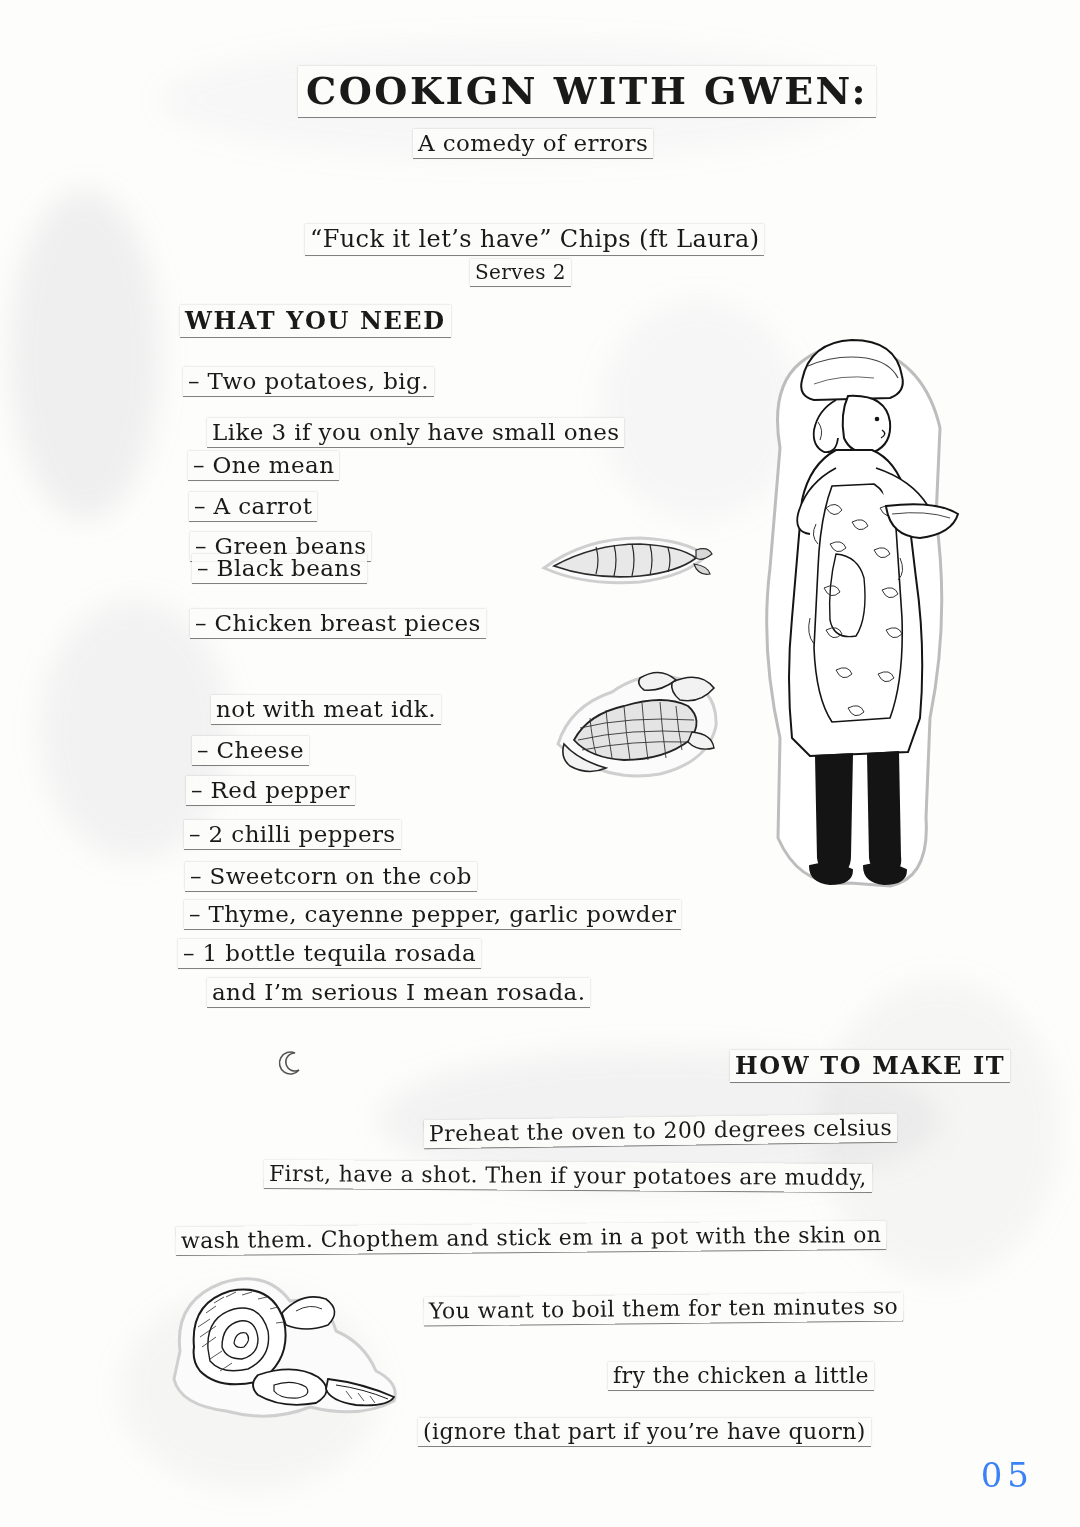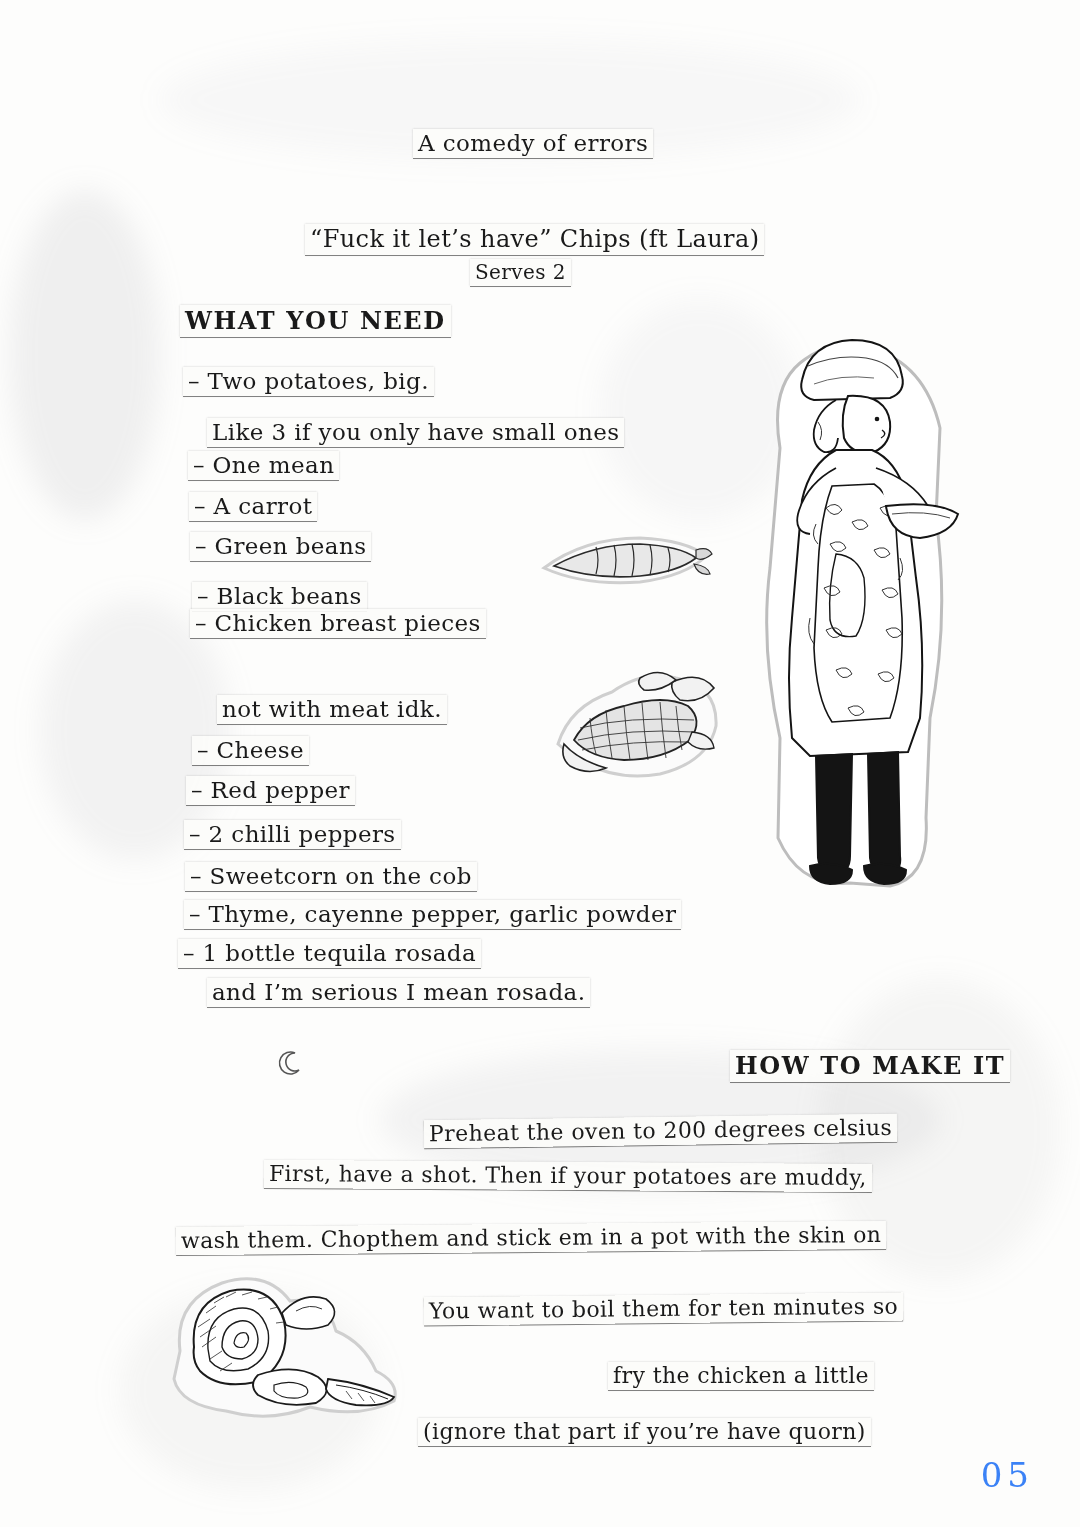--- a/index.html
+++ b/index.html
@@ -106,34 +106,35 @@
 <div class="page">
 
   <div class="smudge s1"></div>
   <div class="smudge s2"></div>
   <div class="smudge s3"></div>
   <div class="smudge s4"></div>
   <div class="smudge s5"></div>
   <div class="smudge s6"></div>
   <div class="smudge s7"></div>
 
+  <div class="strip title">COOKIGN WITH GWEN:</div>
   <div class="strip subtitle">A comedy of errors</div>
   <div class="strip dishline">“Fuck it let’s have” Chips (ft Laura)</div>
   <div class="strip serves">Serves 2</div>
 
   <div class="strip sect-head" style="left:180px; top:305px;">WHAT YOU NEED</div>
 
   <div class="strip ing" style="left:183px; top:367px;">– Two potatoes, big.</div>
   <div class="strip ing" style="left:207px; top:418px;">Like 3 if you only have small ones</div>
   <div class="strip ing" style="left:188px; top:451px;">– One mean</div>
   <div class="strip ing" style="left:189px; top:492px;">– A carrot</div>
   <div class="strip ing" style="left:190px; top:532px;">– Green beans</div>
-  <div class="strip ing" style="left:192px; top:582px;text-align:center;">– Black beans</div>
+  <div class="strip ing" style="left:192px; top:554px;text-align:center;">– Black beans</div>
   <div class="strip ing" style="left:190px; top:609px;">– Chicken breast pieces</div>
-  <div class="strip ing" style="left:217px; top:695px;">not with meat idk.</div>
+  <div class="strip ing" style="left:211px; top:695px;">not with meat idk.</div>
   <div class="strip ing" style="left:192px; top:736px;">– Cheese</div>
   <div class="strip ing" style="left:186px; top:776px;">– Red pepper</div>
   <div class="strip ing" style="left:184px; top:820px;">– 2 chilli peppers</div>
   <div class="strip ing" style="left:185px; top:862px;">– Sweetcorn on the cob</div>
   <div class="strip ing" style="left:184px; top:900px;">– Thyme, cayenne pepper, garlic powder</div>
   <div class="strip ing" style="left:178px; top:939px;text-align:center;">– 1 bottle tequila rosada</div>
   <div class="strip ing" style="left:207px; top:978px;">and I’m serious I mean rosada.</div>
 
   <div class="strip sect-head" style="left:730px; top:1050px;">HOW TO MAKE IT</div>
 

